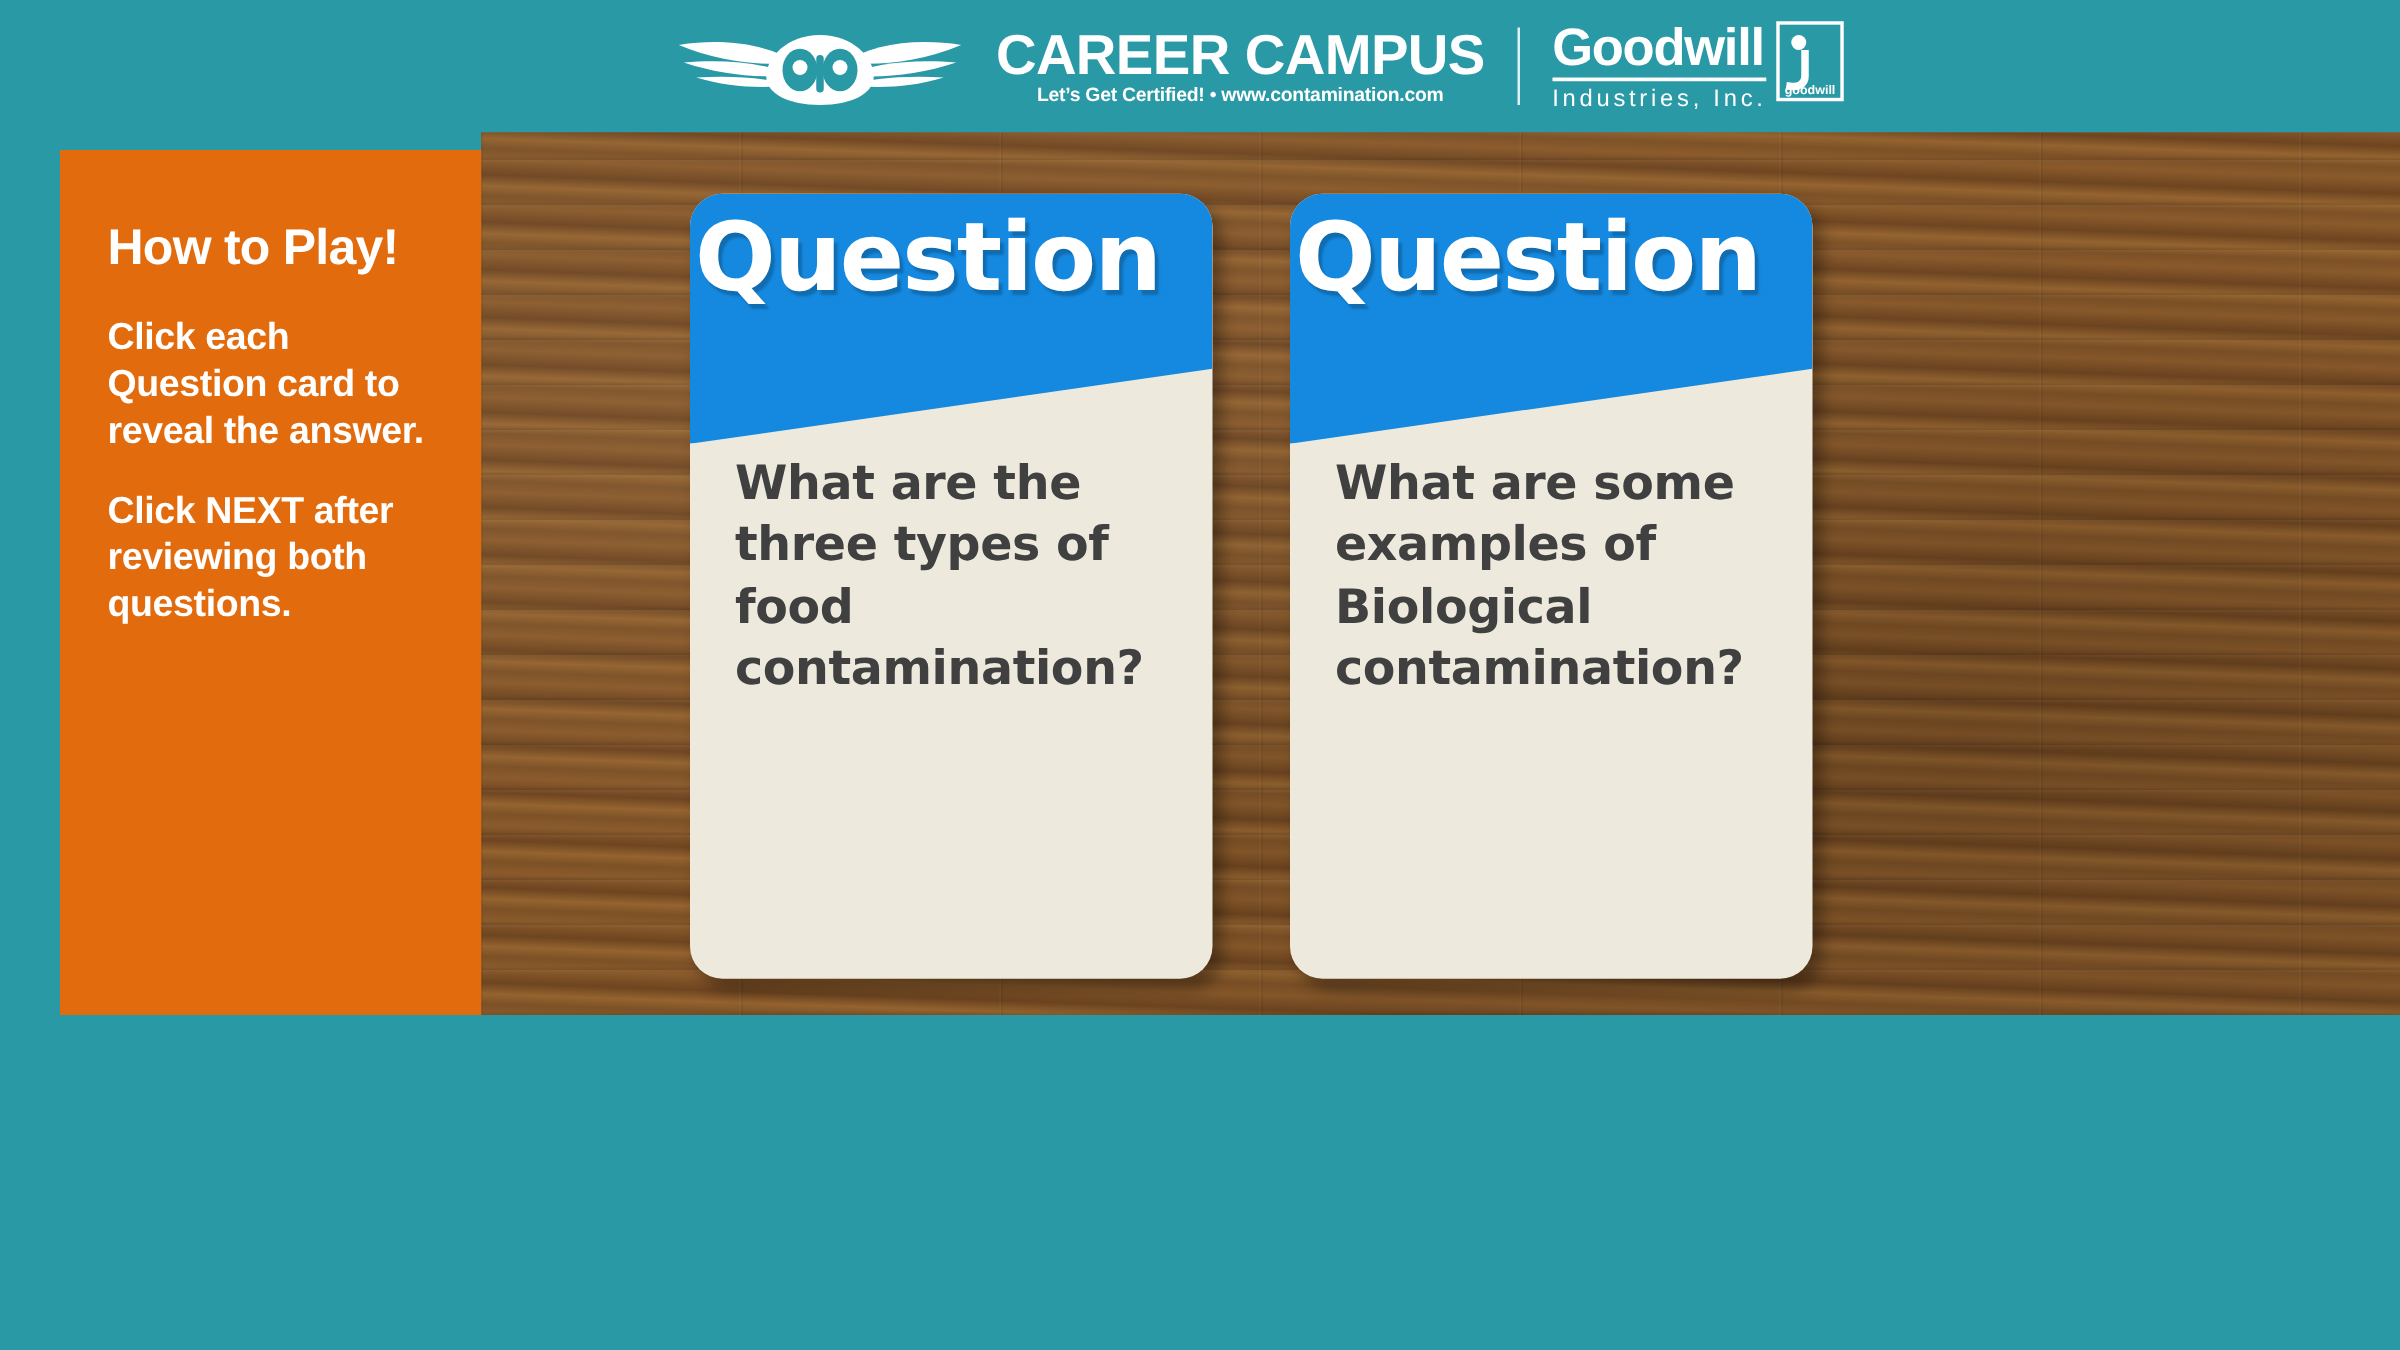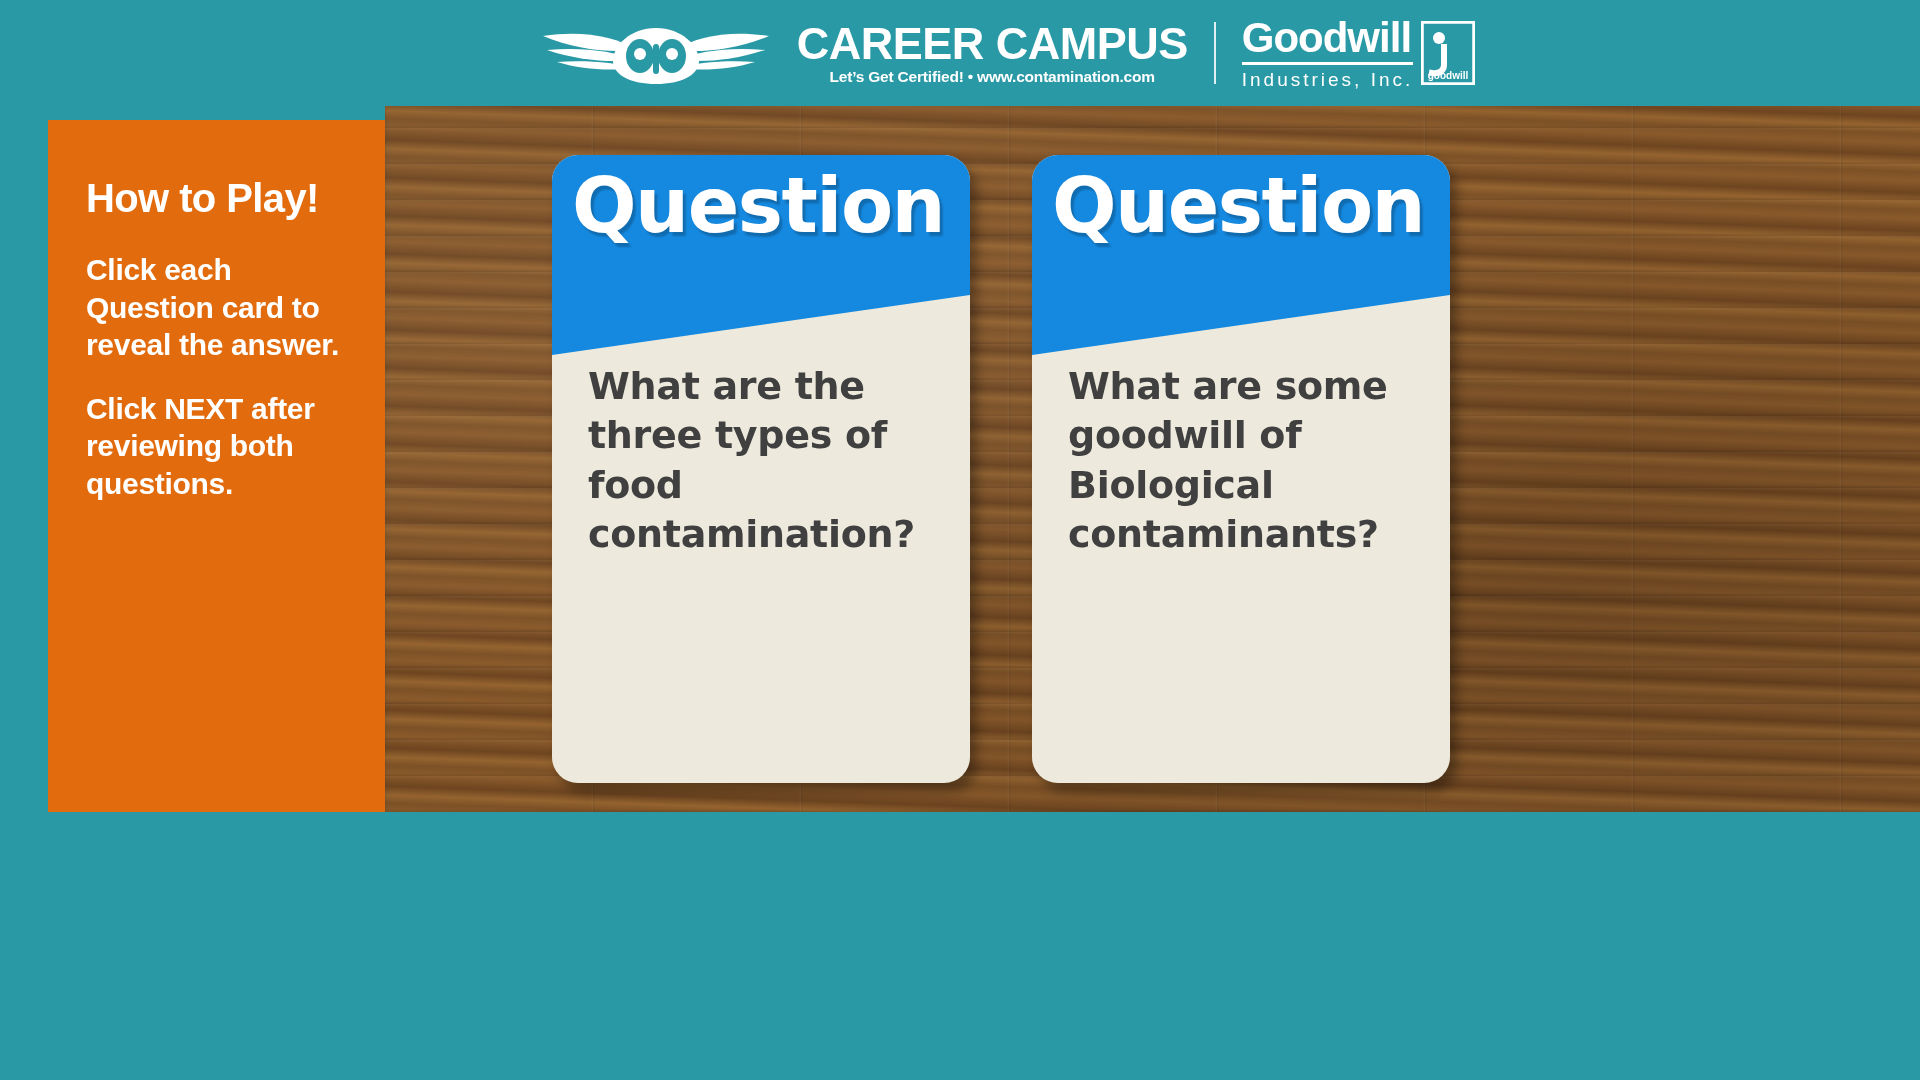--- a/index.html
+++ b/index.html
@@ -37,21 +37,21 @@
     font-size: 15.5px;
     font-weight: bold;
     margin-top: 3px;
     letter-spacing: -0.2px;
   }
   #logo-divider {
     width: 2px; height: 62px;
     background: #ffffff;
     opacity: .85;
   }
-  .gw-block { display: flex; align-items: flex-end; gap: 8px; }
+  .gw-block { display: flex; align-items: flex-start; gap: 8px; }
   .gw-text { display: flex; flex-direction: column; line-height: 1; }
   #gw-title {
     color: #fff; font-size: 42px; font-weight: bold;
     letter-spacing: -1px;
     padding-bottom: 3px;
     border-bottom: 3px solid #ffffff;
   }
   #gw-sub {
     color: #fff; font-size: 19px; font-weight: normal;
     letter-spacing: 3px; margin-top: 5px;
@@ -135,21 +135,21 @@
     cursor: pointer;
   }
   #card-0 { left: 504px; top: 155px; }
   #card-1 { left: 984px; top: 155px; }
 
   .card-header {
     position: absolute; left: 0; top: 0;
     width: 100%; height: 200px;
     background: #1589e0;
     clip-path: polygon(0 0, 100% 0, 100% 70%, 0 100%);
-    display: flex; align-items: flex-start; padding-left: 20px;
+    display: flex; align-items: flex-start; padding-left: 4px;
   }
   .card-header-label {
     color: #ffffff;
     font-size: 76px;
     font-weight: bold;
     letter-spacing: -1.5px;
     line-height: 1;
     margin-top: 13px;
     text-shadow: 3px 4px 2px rgba(0,0,0,.22);
     font-family: "DejaVu Sans", sans-serif;
@@ -234,18 +234,18 @@
     <div class="card-header">
       <span class="card-header-label">Question</span>
     </div>
     <div class="card-question">What are the three types of food contamination?</div>
   </div>
 
   <div class="card" id="card-1">
     <div class="card-header">
       <span class="card-header-label">Question</span>
     </div>
-    <div class="card-question">What are some goodwill of Biological contaminants?</div>
+    <div class="card-question">What are some examples of Biological contamination?</div>
   </div>
 
   <div id="footer"></div>
 
 </div>
 
 </body></html>

